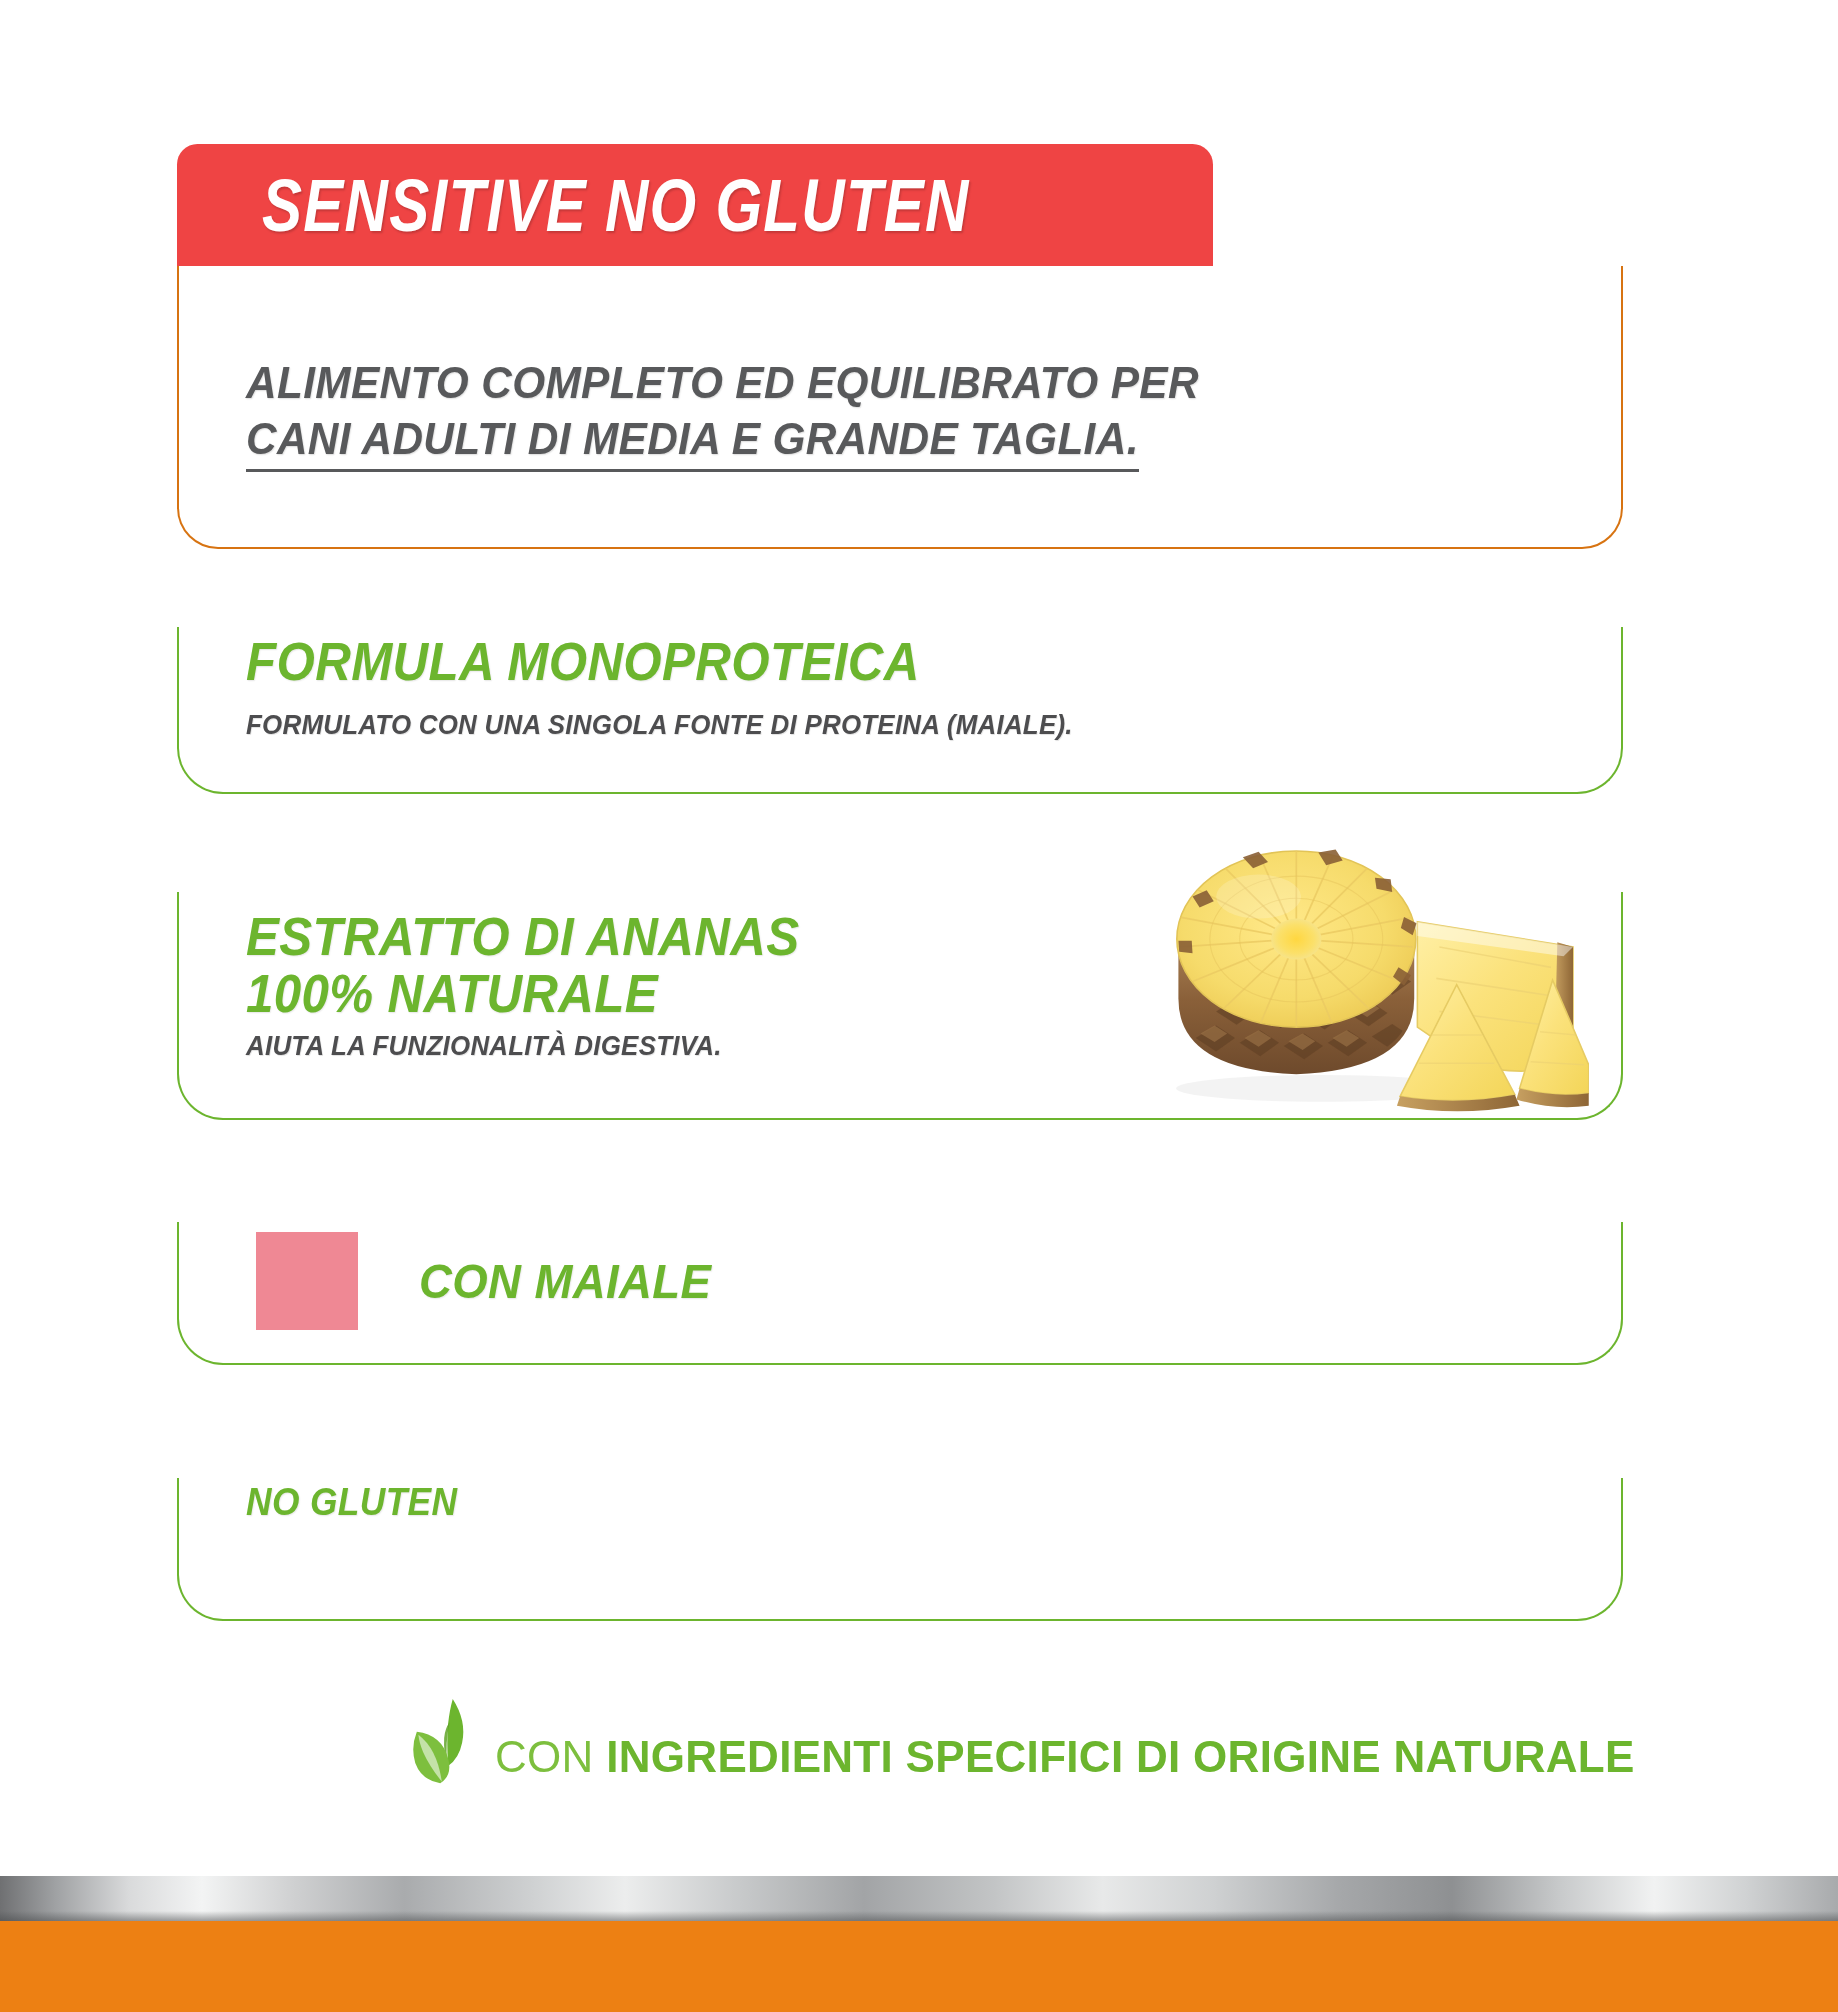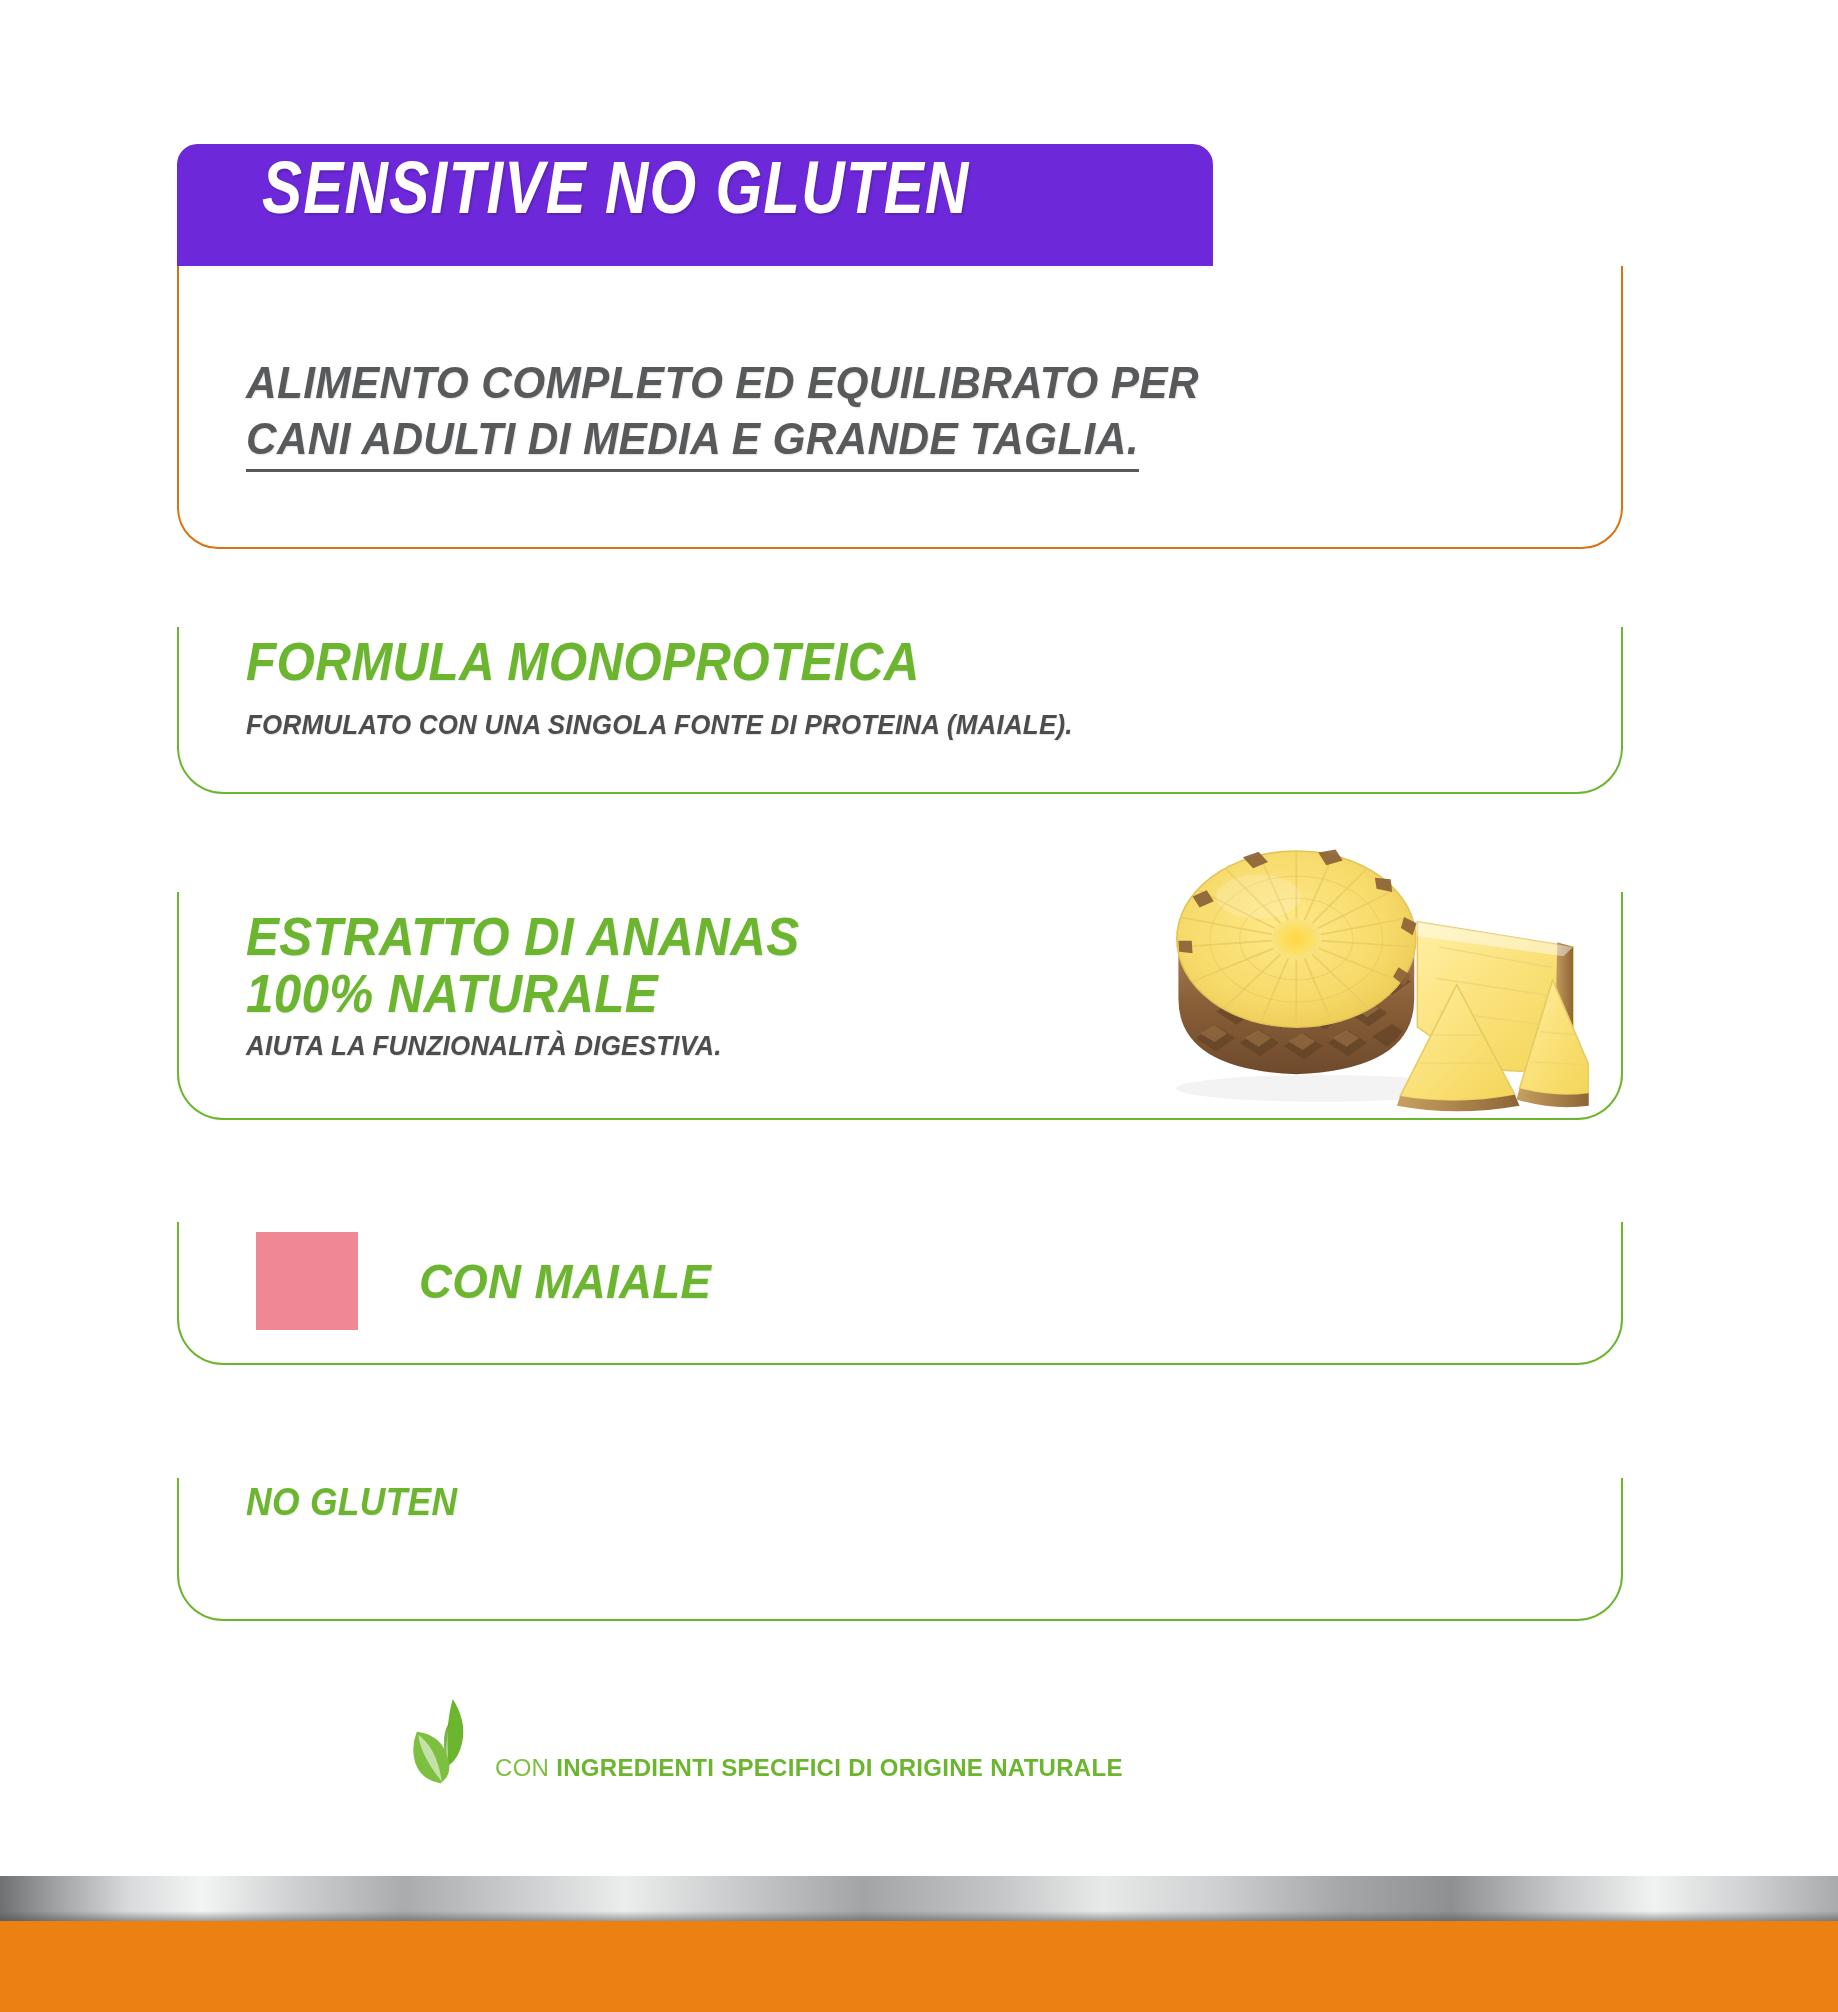--- a/index.html
+++ b/index.html
@@ -8,23 +8,23 @@
     background:#ffffff;
     font-family:"Liberation Sans", sans-serif;
     overflow:hidden;
   }
   .page { position:relative; width:1838px; height:2013px; background:#fff; }
 
   
   .header-banner{
     position:absolute; left:177px; top:144px;
     width:1036px; height:122px;
-    background:#6d28d9;
+    background:#ef4444;
     border-radius:20.4px 20.4px 0 0;
-    display:flex; 
+    display:flex; align-items:center;
   }
   .header-title{
     font-size:75px; font-weight:700; font-style:italic;
     color:#ffffff; letter-spacing:1.6px;
     transform:scaleX(.80); transform-origin:left center;
     margin-left:85px; white-space:nowrap;
     text-shadow:1.6px 1.6px 2.4px rgba(0,0,0,.18);
   }
 
   
@@ -94,21 +94,21 @@
 
   
   .pineapple{ position:absolute; left:1164px; top:829px; width:425px; height:283px; }
 
   
   .natural-row{
     position:absolute; left:409px; top:1694px;
     display:flex; align-items:flex-end; gap:11px;
   }
   .leaf-icon{ width:75px; height:91px; display:block; }
-  .natural-text{ font-size:24px; letter-spacing:0.3px; white-space:nowrap; padding-bottom:3.1px; }
+  .natural-text{ font-size:44px; letter-spacing:0.3px; white-space:nowrap; padding-bottom:3.1px; }
   .natural-text .light{ color:#7DBF3E; font-weight:400; }
   .natural-text .bold { color:#6CB52E; font-weight:700; }
 
   
   .silver-bar{
     position:absolute; left:0; top:1876px; width:1838px; height:46px;
     background:linear-gradient(90deg,
       #6f7072 0%, #9fa1a3 3%, #d9dadb 7%, #f3f4f4 11%, #cfd0d1 16%,
       #a9abad 22%, #cfd1d2 29%, #eceded 34%, #c9cbcc 40%, #a2a4a6 47%,
       #c2c4c5 54%, #e8e9e9 60%, #cfd1d2 66%, #a5a7a9 73%, #8e9092 79%,

